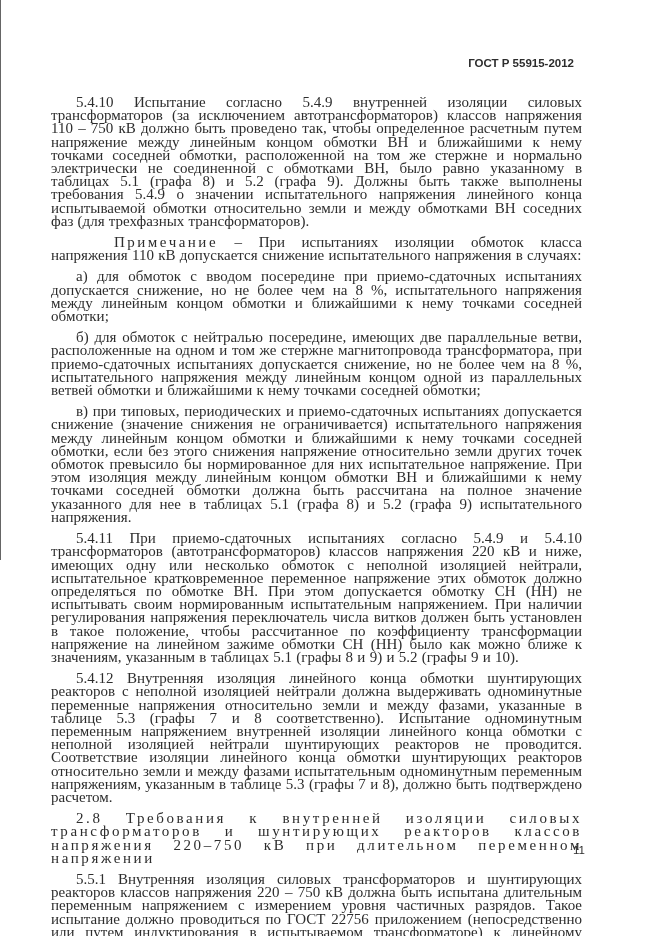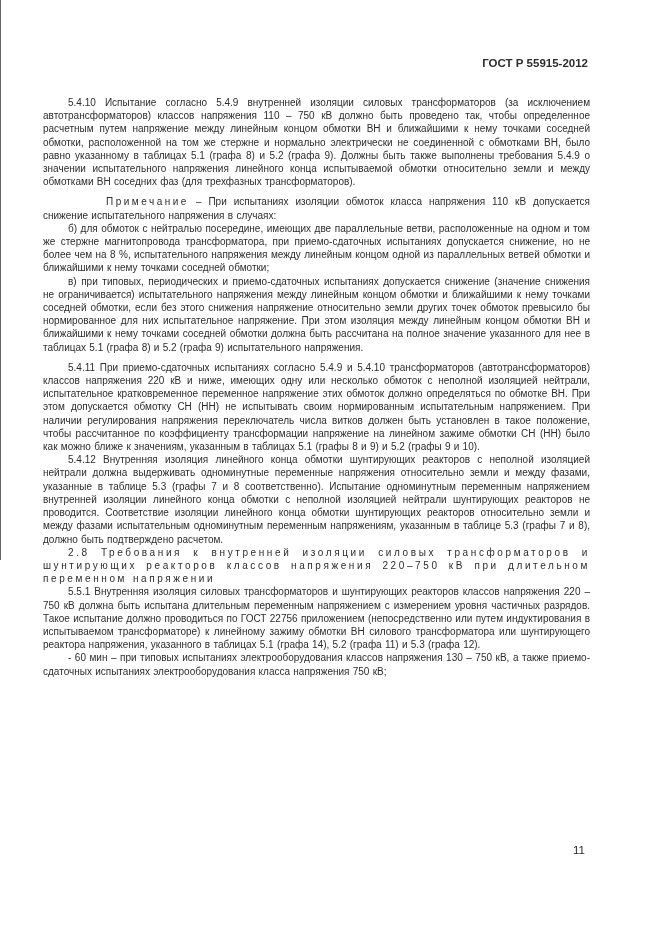--- a/index.html
+++ b/index.html
@@ -29,30 +29,31 @@
     position: absolute;
     left: 43px;
     top: 56px;
     width: 547px;
   }
   .gost-header {
     text-align: right;
     font-weight: bold;
     font-size: 11.5px;
     line-height: 14px;
-    margin: 0 2px 26px 0;
+    margin: 0 16px 26px 0;
   }
   .content p {
-    margin: 0;
-    font-size: 10px;
+    margin: 8px;
+    font-size: 15px;
     line-height: 13.2px;
     text-align: justify;
     text-indent: 25px;
     hyphens: none;
     word-spacing: 0.5px;
+    font-family: Liberation Serif, serif;
   }
   .gap-before {
     margin-top: 7px !important;
   }
   .note-label {
     letter-spacing: 2.5px;
     padding-left: 38px;
   }
   .section-heading {
     letter-spacing: 2.6px;
@@ -77,20 +78,21 @@
   <div class="content">
 
     <div class="gost-header">ГОСТ Р 55915-2012</div>
 
     <p>5.4.10 Испытание согласно 5.4.9 внутренней изоляции силовых трансформаторов (за исключением автотрансформаторов) классов напряжения 110 – 750 кВ должно быть проведено так, чтобы определенное расчетным путем напряжение между линейным концом обмотки ВН и ближайшими к нему точками соседней обмотки, расположенной на том же стержне и нормально электрически не соединенной с обмотками ВН, было равно указанному в таблицах 5.1 (графа 8) и 5.2 (графа 9). Должны быть также выполнены требования 5.4.9 о значении испытательного напряжения линейного конца испытываемой обмотки относительно земли и между обмотками ВН соседних фаз (для трехфазных трансформаторов).</p>
 
 
     <div>
       <p class="gap-before"><span class="note-label">Примечание</span> <span>– При испытаниях изоляции обмоток класса напряжения 110 кВ допускается снижение испытательного напряжения в случаях:</span></p>
 
+      <p>а) для обмоток с вводом посередине при приемо-сдаточных испытаниях допускается снижение, но не более чем на 8 %, испытательного напряжения между линейным концом обмотки и ближайшими к нему точками соседней обмотки;</p>
 
       <p>б) для обмоток с нейтралью посередине, имеющих две параллельные ветви, расположенные на одном и том же стержне магнитопровода трансформатора, при приемо-сдаточных испытаниях допускается снижение, но не более чем на 8 %, испытательного напряжения между линейным концом одной из параллельных ветвей обмотки и ближайшими к нему точками соседней обмотки;</p>
 
       <p>в) при типовых, периодических и приемо-сдаточных испытаниях допускается снижение (значение снижения не ограничивается) испытательного напряжения между линейным концом обмотки и ближайшими к нему точками соседней обмотки, если без этого снижения напряжение относительно земли других точек обмоток превысило бы нормированное для них испытательное напряжение. При этом изоляция между линейным концом обмотки ВН и ближайшими к нему точками соседней обмотки должна быть рассчитана на полное значение указанного для нее в таблицах 5.1 (графа 8) и 5.2 (графа 9) испытательного напряжения.</p>
     </div>
 
     <p class="gap-before">5.4.11 При приемо-сдаточных испытаниях согласно 5.4.9 и 5.4.10 трансформаторов (автотрансформаторов) классов напряжения 220 кВ и ниже, имеющих одну или несколько обмоток с неполной изоляцией нейтрали, испытательное кратковременное переменное напряжение этих обмоток должно определяться по обмотке ВН. При этом допускается обмотку СН (НН) не испытывать своим нормированным испытательным напряжением. При наличии регулирования напряжения переключатель числа витков должен быть установлен в такое положение, чтобы рассчитанное по коэффициенту трансформации напряжение на линейном зажиме обмотки СН (НН) было как можно ближе к значениям, указанным в таблицах 5.1 (графы 8 и 9) и 5.2 (графы 9 и 10).</p>
 
     <p>5.4.12 Внутренняя изоляция линейного конца обмотки шунтирующих реакторов с неполной изоляцией нейтрали должна выдерживать одноминутные переменные напряжения относительно земли и между фазами, указанные в таблице 5.3 (графы 7 и 8 соответственно). Испытание одноминутным переменным напряжением внутренней изоляции линейного конца обмотки с неполной изоляцией нейтрали шунтирующих реакторов не проводится. Соответствие изоляции линейного конца обмотки шунтирующих реакторов относительно земли и между фазами испытательным одноминутным переменным напряжениям, указанным в таблице 5.3 (графы 7 и 8), должно быть подтверждено расчетом.</p>
 

